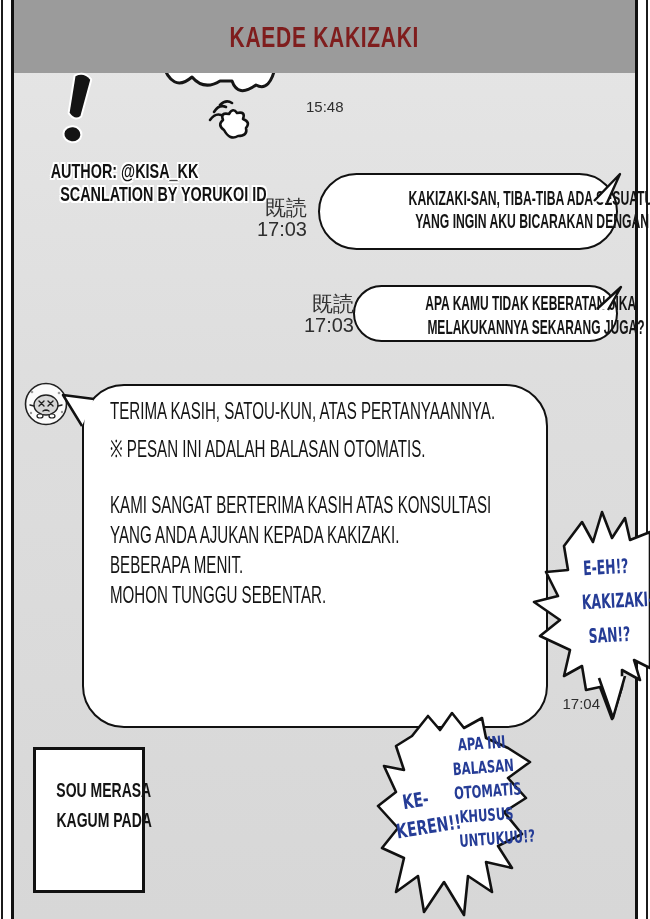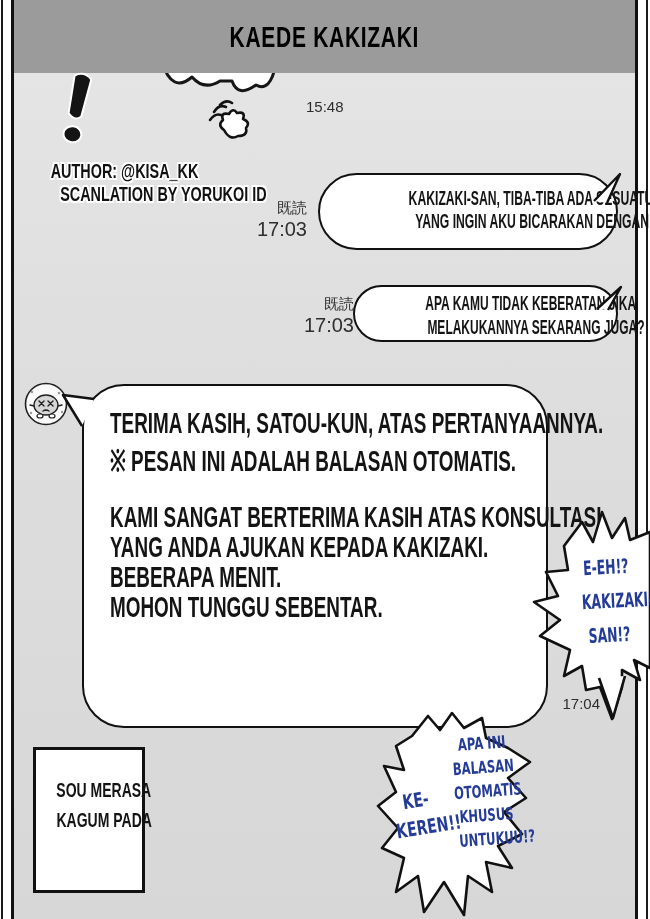--- a/index.html
+++ b/index.html
@@ -7,43 +7,43 @@
          font-family:"Liberation Sans",sans-serif;}
   .abs{position:absolute;}
   
   #outer-left-line{left:1px;top:0;width:2px;height:919px;background:#1b1b1b;}
   #outer-right-line{left:646px;top:0;width:2px;height:919px;background:#1b1b1b;}
   #panel{left:11px;top:0;width:627px;height:919px;background:linear-gradient(180deg,#e6e6e6 0%,#dedede 40%,#d7d7d7 100%);
          border-left:3px solid #111;border-right:3px solid #111;box-sizing:border-box;}
   
   #header-bar{left:14px;top:0;width:621px;height:73px;background:#9b9b9b;z-index:3;
               display:flex;align-items:center;justify-content:center;}
-  #header-title{color:#000000;font-weight:bold;font-size:30px;letter-spacing:1px;}
+  #header-title{color:#7f1d1d;font-weight:bold;font-size:30px;letter-spacing:1px;}
   .cn{display:inline-block;transform:scaleX(var(--sx,.62));transform-origin:center;white-space:nowrap;}
   .cnl{display:inline-block;transform:scaleX(var(--sx,.63));transform-origin:left center;white-space:nowrap;}
   
   .doodle{z-index:1;}
   .doodle2{z-index:4;}
   
   .clock{color:#2e2e2e;font-size:15px;z-index:4;}
   
   #credits{left:20px;top:160px;width:210px;text-align:center;z-index:4;color:#111;font-weight:bold;font-size:20px;line-height:23px;
     text-shadow:-2px -2px 0 #fff,2px -2px 0 #fff,-2px 2px 0 #fff,2px 2px 0 #fff,0 -2px 0 #fff,0 2px 0 #fff,-2px 0 0 #fff,2px 0 0 #fff;}
   
   .read{z-index:4;text-align:right;color:#333;}
-  .read .rl{font-size:15px;line-height:18px;}
+  .read .rl{font-size:21px;line-height:18px;}
   .read .rt{font-size:20px;line-height:24px;color:#2e2e2e;}
   
   .bubble{background:#fff;border:2.5px solid #111;box-sizing:border-box;z-index:5;color:#141414;font-weight:bold;}
   #msg1-bubble{left:318px;top:173px;width:300px;height:77px;border-radius:40px;padding-top:11px;text-align:center;}
   #msg1-bubble .ln{font-size:21px;line-height:23px;}
   #msg2-bubble{left:353px;top:285px;width:265px;height:57px;border-radius:30px;padding-top:4px;text-align:center;}
   #msg2-bubble .ln{font-size:20px;line-height:24px;}
   #reply-bubble{left:82px;top:384px;width:466px;height:344px;border-radius:42px;z-index:5;}
-  #reply-text{left:110px;top:408px;width:412px;z-index:6;color:#141414;font-weight:bold;font-size:30px;}
+  #reply-text{left:110px;top:396px;width:412px;z-index:6;color:#141414;font-weight:normal;font-size:24px;}
   #reply-text .ln{line-height:30px;}
   #reply-text .gap8{margin-top:8px;}
   #reply-text .gap26{margin-top:26px;}
   #reply-text .gap23{margin-top:23px;}
   .tail{z-index:6;}
   
   .burst{z-index:8;}
   .burst-text{z-index:9;color:#253c96;font-family:"DejaVu Sans",sans-serif;font-weight:bold;text-align:center;}
   #burst-right-text{left:560px;top:550px;width:96px;font-size:20px;line-height:34px;transform:rotate(-3deg);}
   #burst-keren-text{left:380px;top:786px;width:76px;font-size:20px;line-height:28px;transform:rotate(-9deg);}

